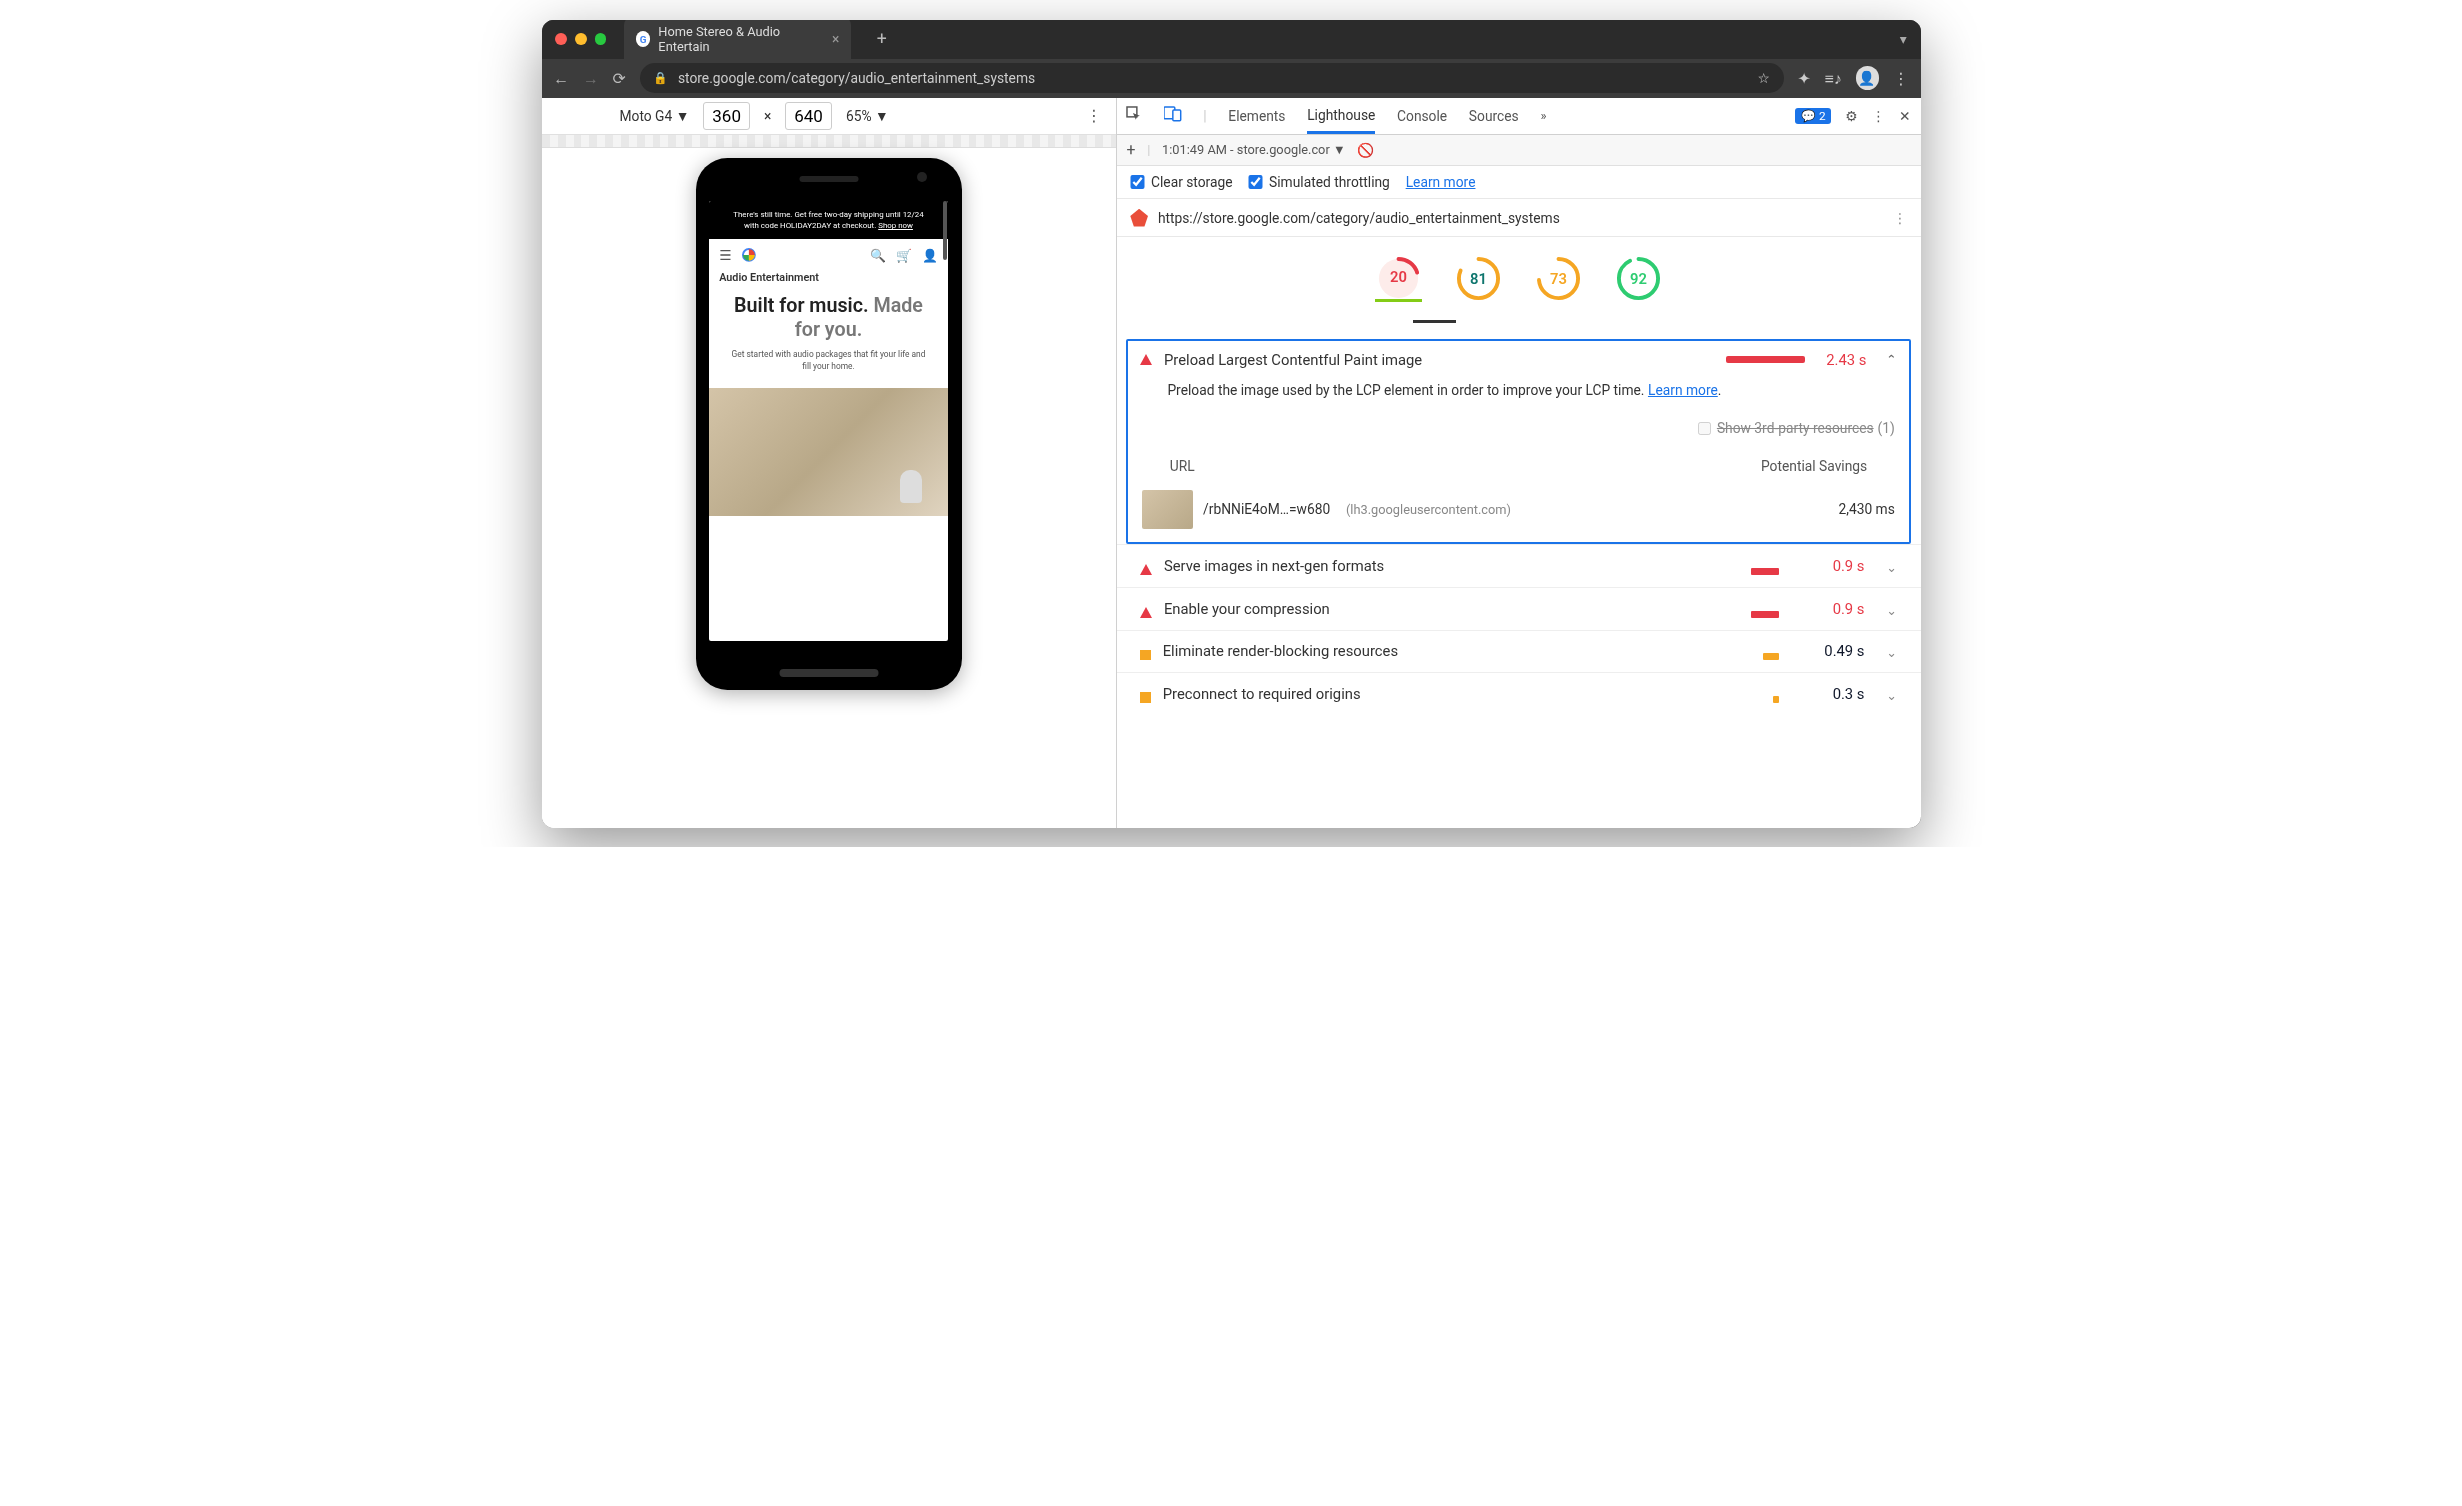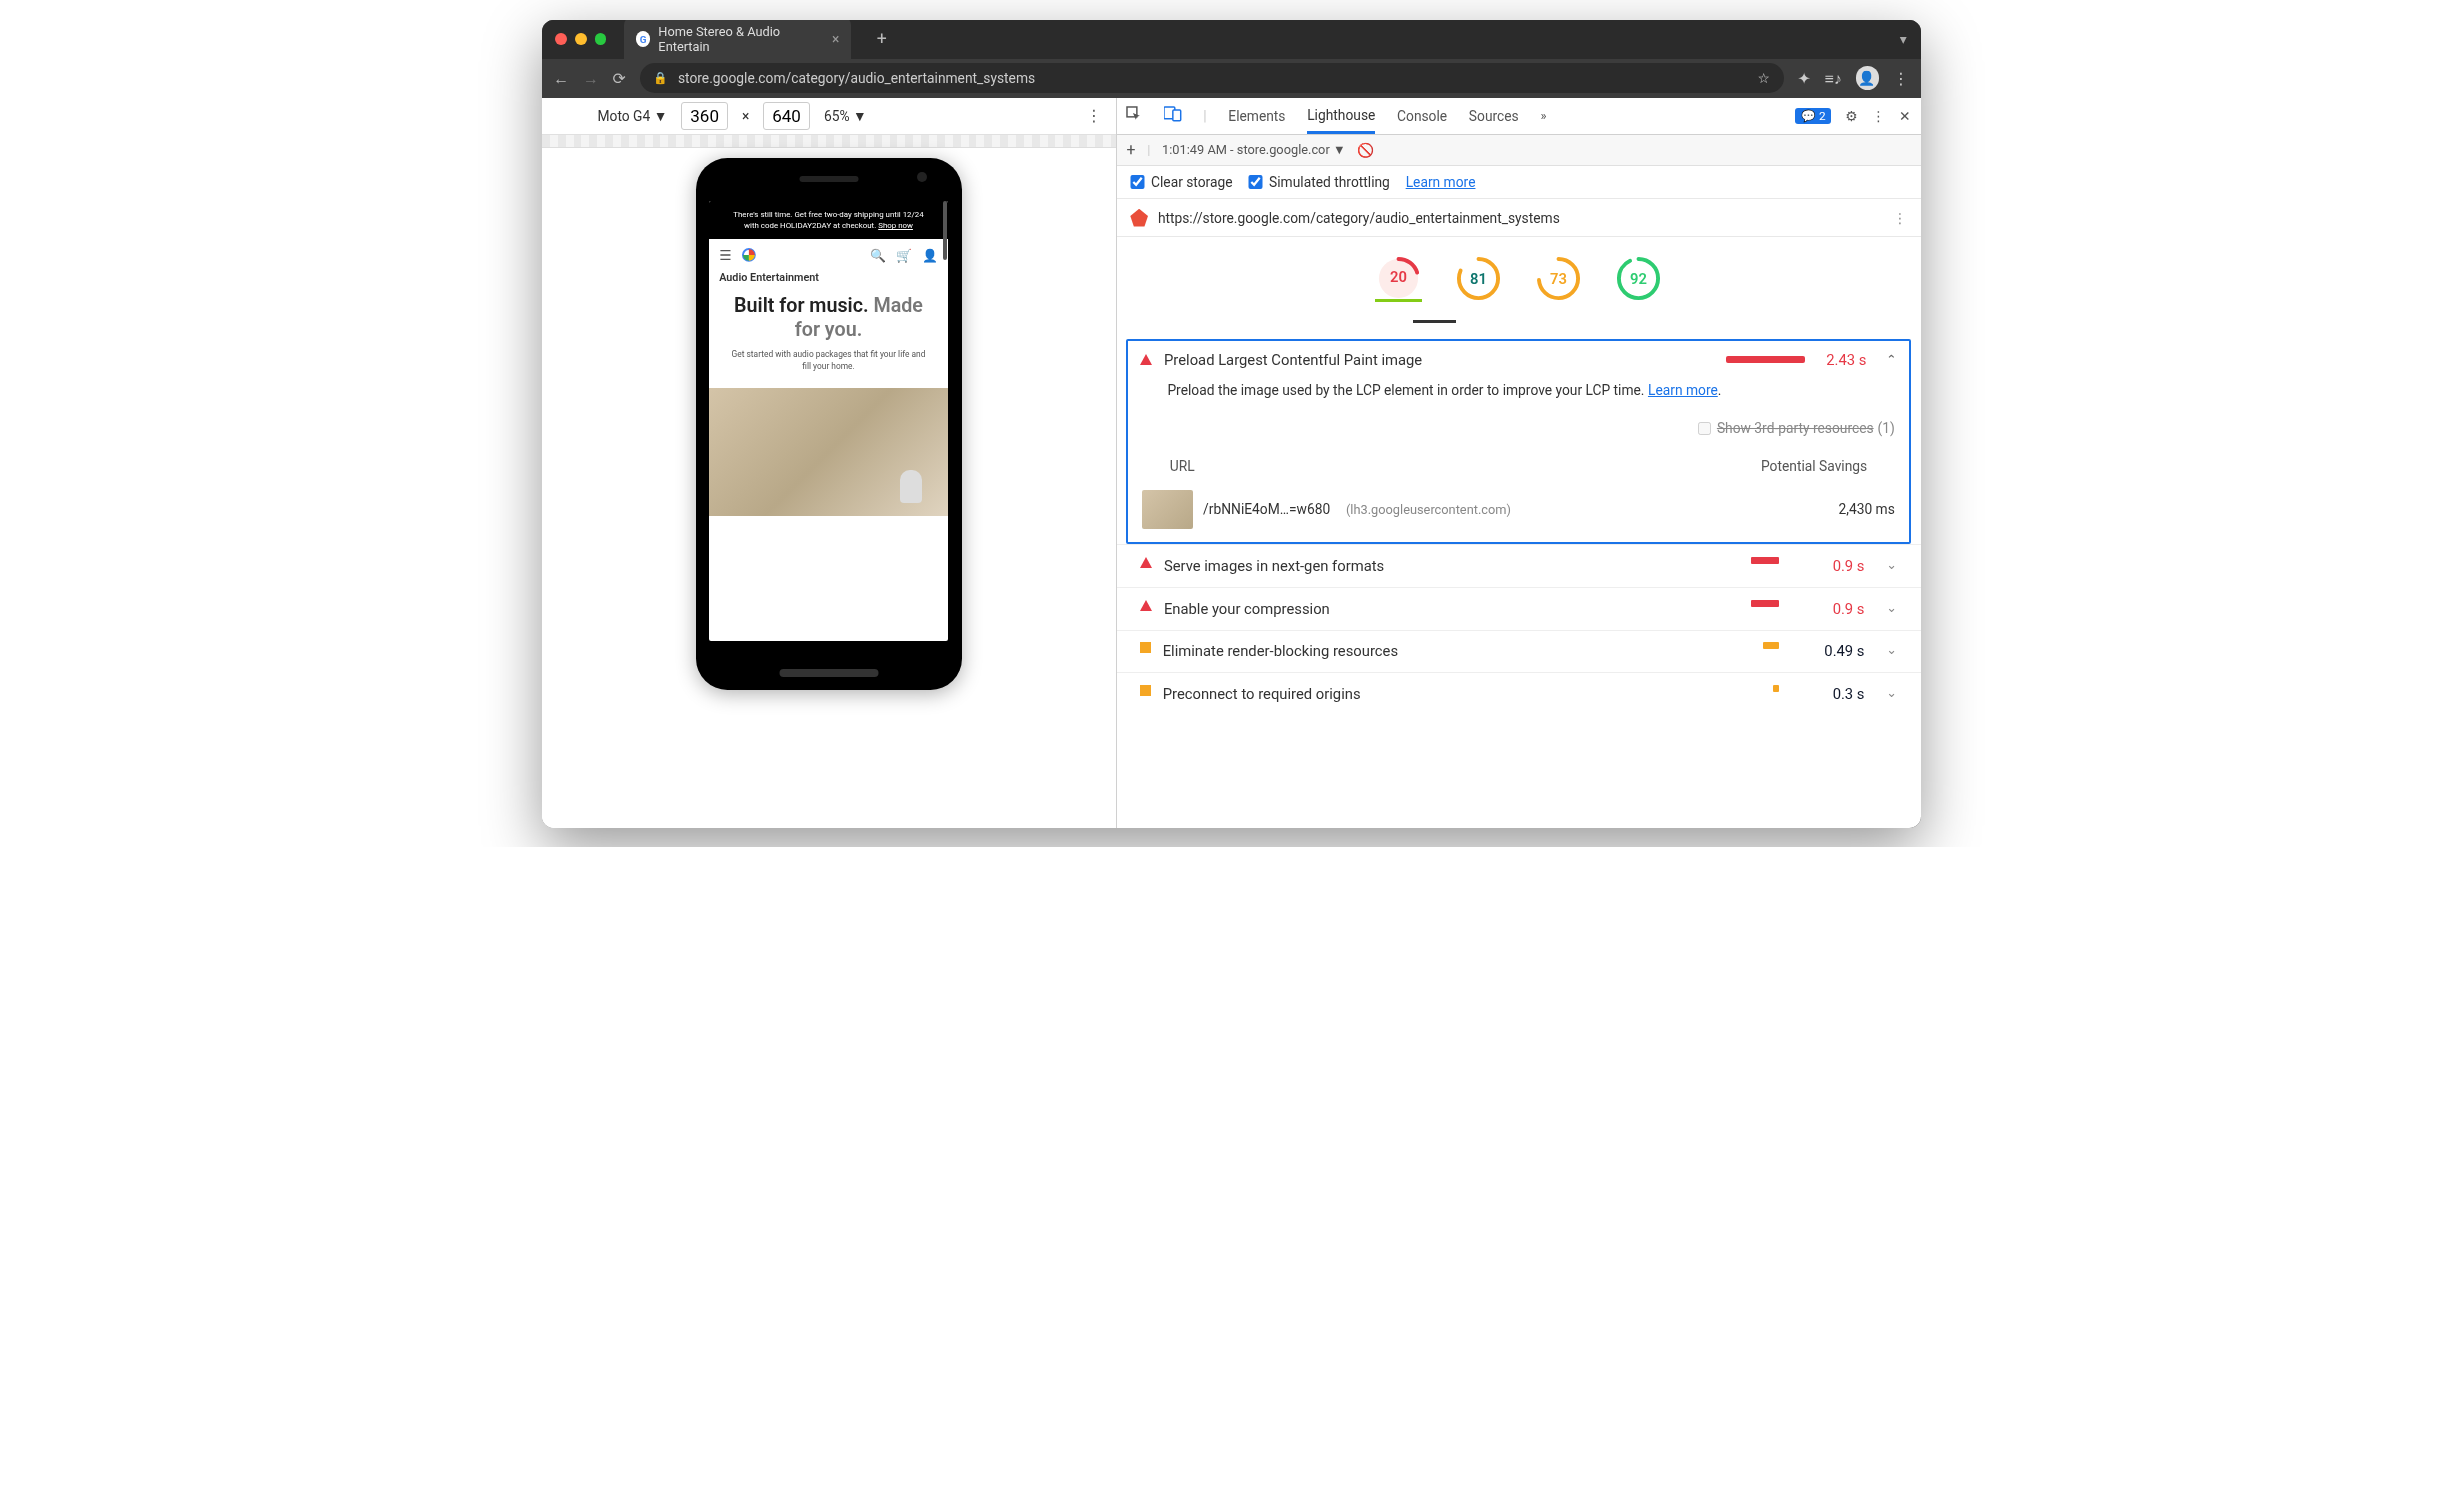--- a/index.html
+++ b/index.html
@@ -16,21 +16,21 @@
 .addrbar .nav-ico{font-size:15.8px;color:#bbb;cursor:pointer}
 .url{flex:1;background:#2b2b2b;border-radius:19.7px;padding:6.9px 13.8px;display:flex;align-items:center;gap:9.9px;color:#ccc;font-size:13.8px}
 .url .lock{font-size:11.8px}
 .right-icons{display:flex;gap:13.8px;align-items:center;color:#ccc;font-size:15.8px}
 .avatar{width:23.6px;height:23.6px;border-radius:50%;background:#ddd;display:flex;align-items:center;justify-content:center;font-size:13.8px;color:#333}
 .content{flex:1;display:flex;background:#fff;overflow:hidden}
 .left{width:575px;border-right:1px solid #d0d0d0;display:flex;flex-direction:column}
 .device-bar{height:37px;display:flex;align-items:center;justify-content:center;gap:13.8px;font-size:13.8px;color:#333;border-bottom:1px solid #e0e0e0}
 .device-bar input{width:47px;text-align:center;border:1px solid #ccc;border-radius:3px;padding:3px;font-size:17px}
 .device-bar .kebab{margin-left:auto;margin-right:13.8px;color:#555;font-size:15.8px}
-.device-bar .device-label{margin-left:56px}
+.device-bar .device-label{margin-left:78px}
 .ruler{height:13.8px;background:repeating-linear-gradient(90deg,#e8e8e8 0 7.9px,#f4f4f4 7.9px 15.8px);border-bottom:1px solid #ddd}
 .preview{flex:1;background:#fff;display:flex;justify-content:center;padding-top:9.9px}
 .phone{width:266px;height:532px;background:#000;border-radius:31.5px;padding:43px 13.8px 49px;position:relative;box-shadow:0 3.9px 19.7px rgba(0,0,0,.3)}
 .speaker{position:absolute;top:17.7px;left:50%;transform:translateX(-50%);width:59px;height:5.9px;background:#222;border-radius:3px}
 .camera{position:absolute;top:13.8px;right:35px;width:9.9px;height:9.9px;background:#222;border-radius:50%}
 .homebtn{position:absolute;bottom:13.8px;left:50%;transform:translateX(-50%);width:99px;height:7.9px;background:#333;border-radius:7.9px}
 .screen{width:100%;height:100%;background:#fff;border-radius:2px;overflow:hidden;position:relative}
 .banner{background:#000;color:#fff;font-size:7.9px;text-align:center;padding:7.9px 15.8px;line-height:1.4}
 .banner u{text-decoration:underline}
 .appbar{display:flex;align-items:center;padding:7.9px 9.9px;gap:9.9px}
@@ -88,21 +88,21 @@
 .thirdparty label{display:flex;align-items:center;gap:5.9px;text-decoration:line-through}
 .thirdparty .count{text-decoration:none;margin-left:3.9px}
 .tbl{padding:5.9px 13.8px}
 .tbl-head{display:flex;font-size:13.8px;color:#555;padding:7.9px 27.6px}
 .tbl-head .c2{margin-left:auto}
 .tbl-row{display:flex;align-items:center;gap:9.9px;padding:7.9px 0;font-size:13.8px;color:#333}
 .thumb{width:51px;height:39px;background:linear-gradient(135deg,#d4c4a8,#b8a888);border-radius:2px}
 .tbl-row .path{color:#333}
 .tbl-row .host{color:#888;margin-left:5.9px;font-size:12.8px}
 .tbl-row .save{margin-left:auto;color:#333}
-.oprow{display:flex;align-items:flex-start;padding:11.8px 23.6px;gap:11.8px;font-size:14.8px;color:#333;border-top:1px solid #eee}
+.oprow{display:flex;align-items:flex-end;padding:11.8px 23.6px;gap:11.8px;font-size:14.8px;color:#333;border-top:1px solid #eee}
 .oprow .bar{margin-left:auto;height:6.9px;background:#e63946;border-radius:1px}
 .oprow .bar.short{width:27.6px}
 .oprow .bar.orange{background:#f5a623;width:15.8px}
 .oprow .bar.tiny{width:5.9px}
 .oprow .val{margin-left:27px;min-width:47px;text-align:right}
 .oprow .val.red{color:#e63946}
 .oprow .val.orange{color:#0f172a}
 .oprow .chev{color:#888;font-size:12.8px;margin-left:9.9px}
 </style>
 </head>

